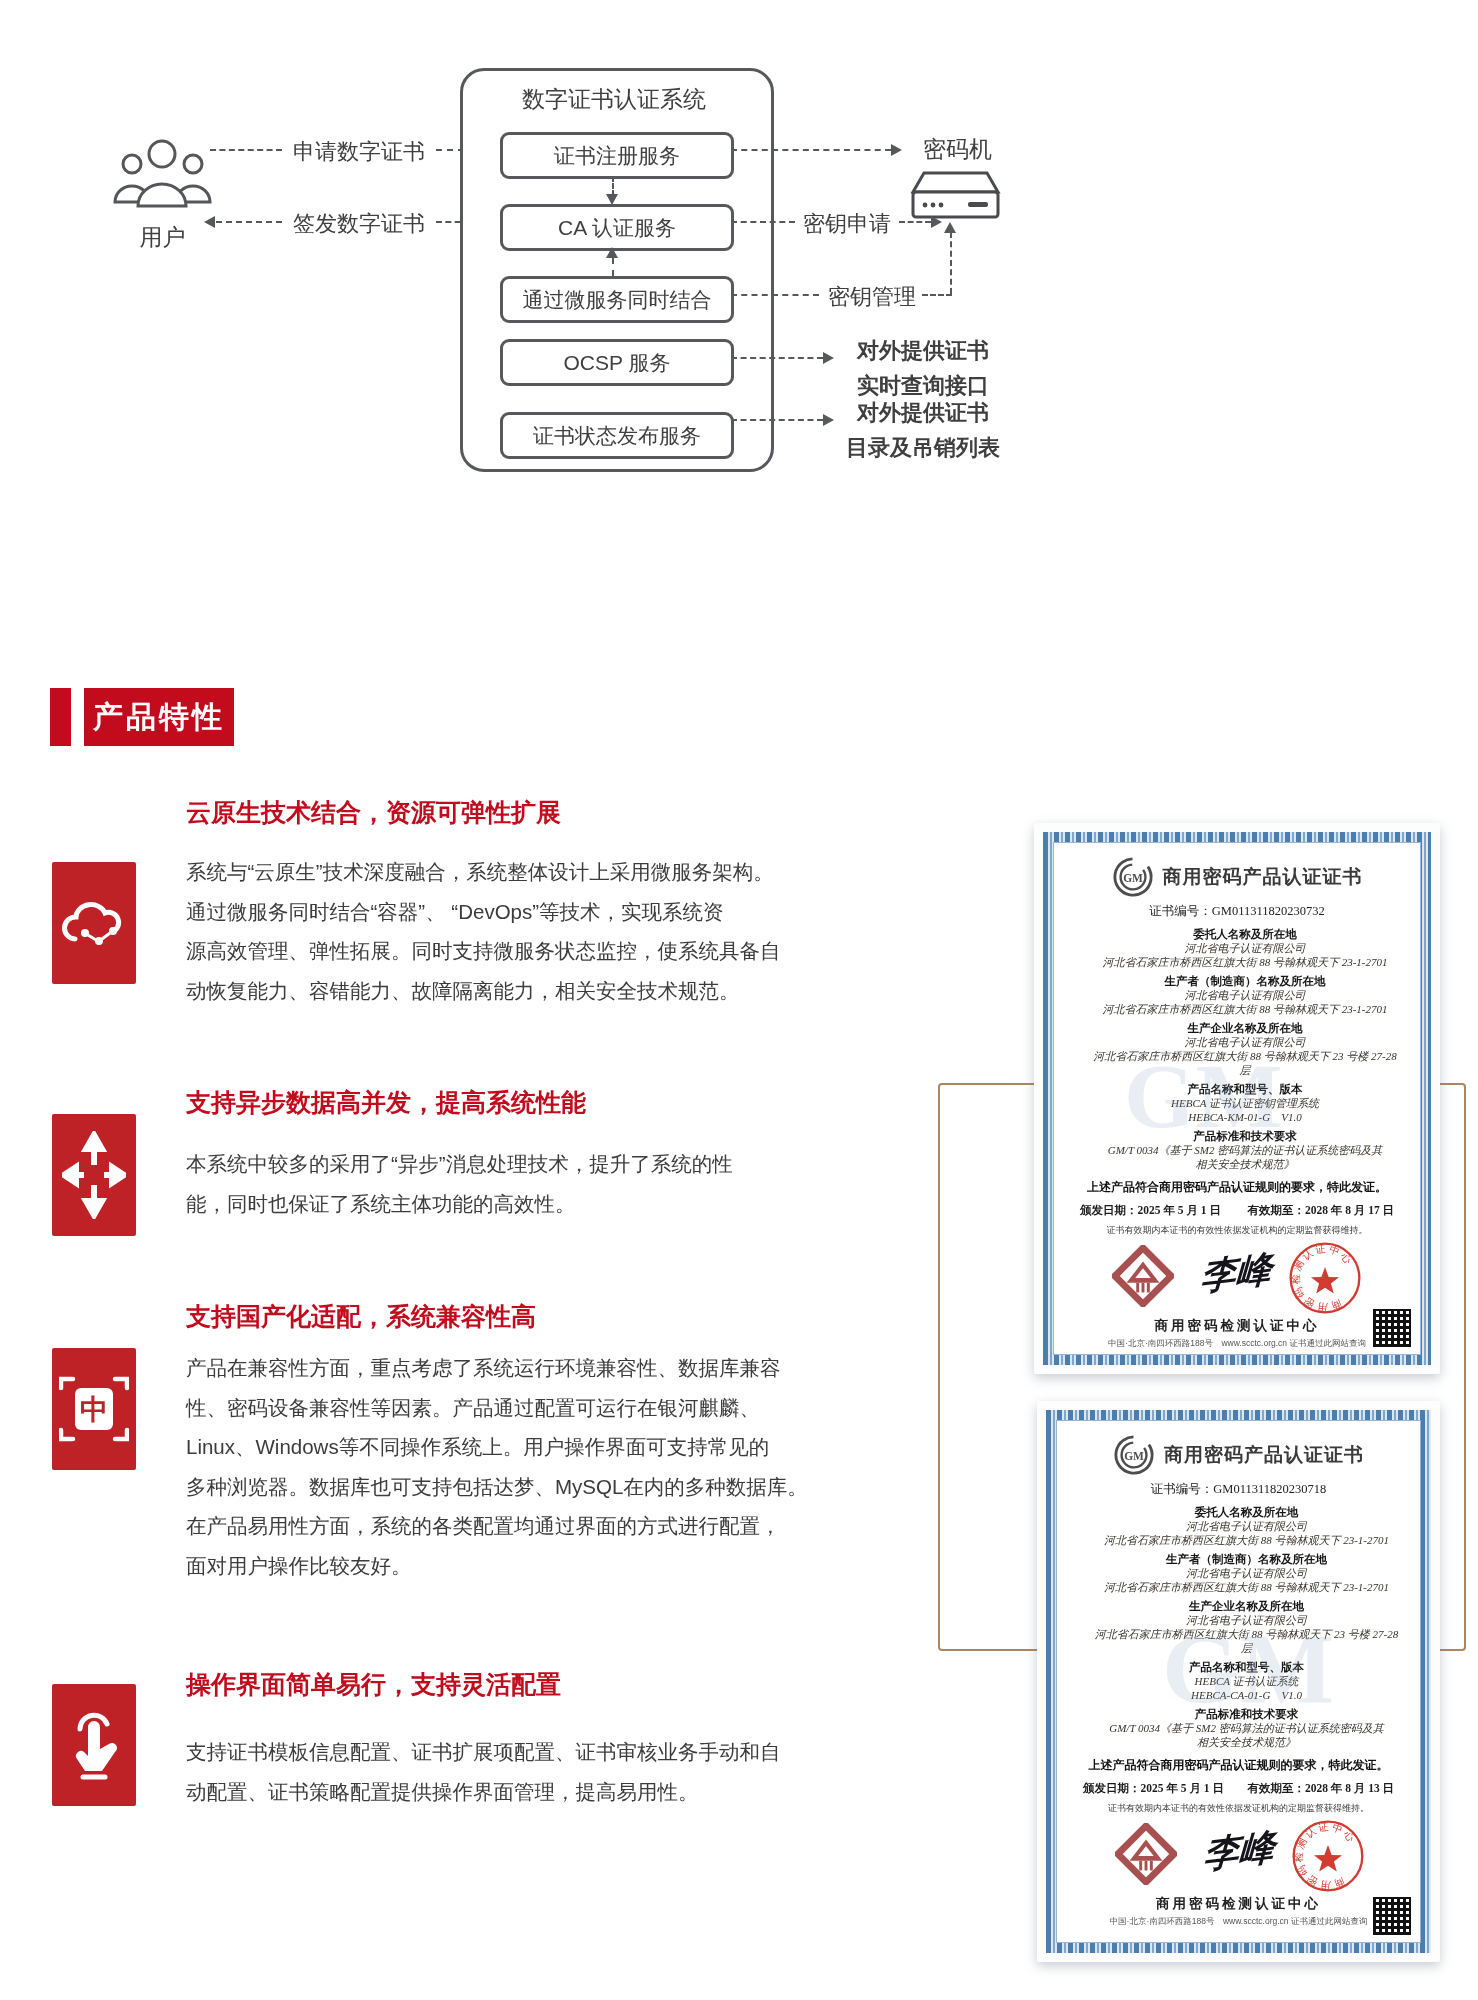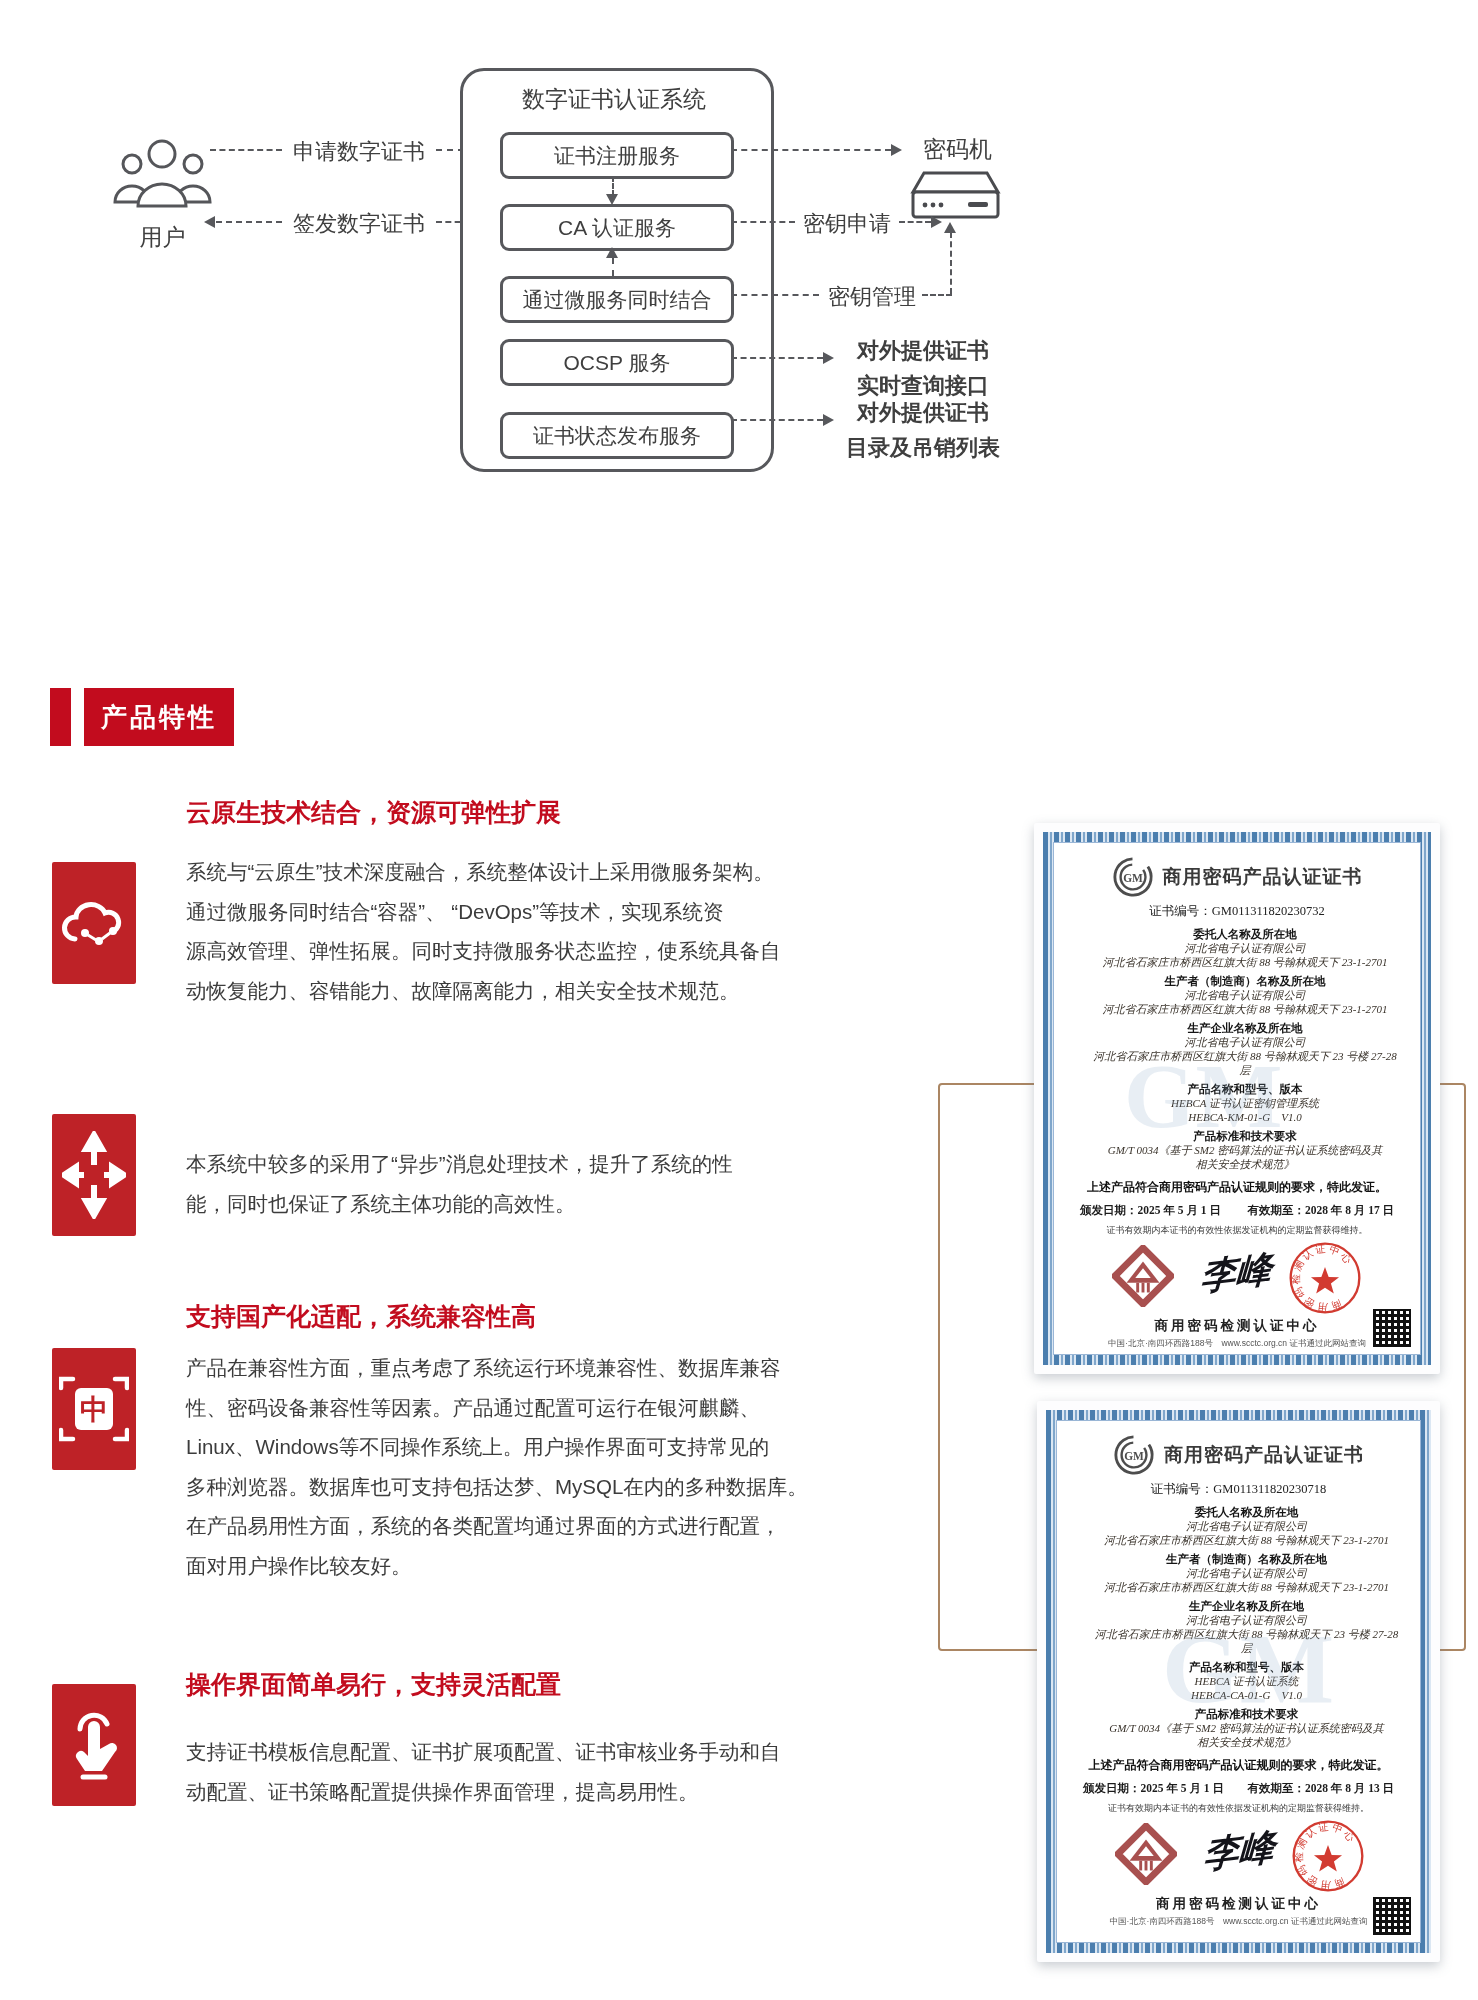--- a/index.html
+++ b/index.html
@@ -20,21 +20,21 @@
   .sys-title{position:absolute;left:460px;top:84px;width:308px;text-align:center;
              font-size:23px;color:#3f3f3f;}
   .svc{position:absolute;left:500px;width:228px;height:41px;border:3px solid #57585c;
        border-radius:9px;background:#fff;display:flex;align-items:center;justify-content:center;
        font-size:21px;color:#3f3f3f;}
   .out-block{position:absolute;text-align:center;font-size:22px;line-height:35px;color:#3f3f3f;font-weight:bold;}
   
   .hdr-bar{position:absolute;left:50px;top:688px;width:21px;height:58px;background:#c20c1e;}
   .hdr-box{position:absolute;left:84px;top:688px;width:150px;height:58px;background:#c20c1e;
            display:flex;align-items:center;justify-content:center;}
-  .hdr-box span{color:#fff;font-size:26px;font-weight:bold;letter-spacing:3px;}
+  .hdr-box span{color:#fff;font-size:30px;font-weight:bold;letter-spacing:3px;}
   
   .f-title{position:absolute;left:186px;font-size:25px;font-weight:bold;color:#c20c1e;white-space:nowrap;}
   .f-para{position:absolute;left:186px;font-size:20.5px;line-height:39.5px;color:#3c3c3c;white-space:nowrap;}
   .f-icon{position:absolute;left:52px;width:84px;height:122px;background:#be2227;border-radius:2px;
           display:flex;align-items:center;justify-content:center;}
   
   .tan-rect{position:absolute;left:938px;top:1083px;width:524px;height:564px;
             border:2px solid #ab8663;border-radius:4px;}
   .cert{position:absolute;background:#fdfdfe;box-shadow:0 4px 12px rgba(110,120,135,.38);
         padding:9px;border-radius:2px;}
@@ -181,20 +181,21 @@
           <polygon points="32,4 40,18 24,18"></polygon>
         <path d="M32,54 V72" fill="none"></path>
           <polygon points="32,84 40,70 24,70"></polygon>
         <path d="M22,44 H12" fill="none"></path>
           <polygon points="2,44 14,36 14,52"></polygon>
         <path d="M42,44 H52" fill="none"></path>
           <polygon points="62,44 50,36 50,52"></polygon>
       </g>
     </svg>
   </div>
+  <div class="f-title" style="top:1086px;">支持异步数据高并发，提高系统性能</div>
   <div class="f-para" style="top:1144px;">
       <div>本系统中较多的采用了“异步”消息处理技术，提升了系统的性</div>
       <div>能，同时也保证了系统主体功能的高效性。</div>
     </div>
 
   <div class="f-icon" style="top:1348px;">
     <svg width="70" height="70" viewBox="0 0 70 70">
       <g stroke="#fff" stroke-width="4.5" fill="none" stroke-linecap="round">
         <path d="M2,14 V5 H14"></path>
           <path d="M56,5 H68 V14"></path>

